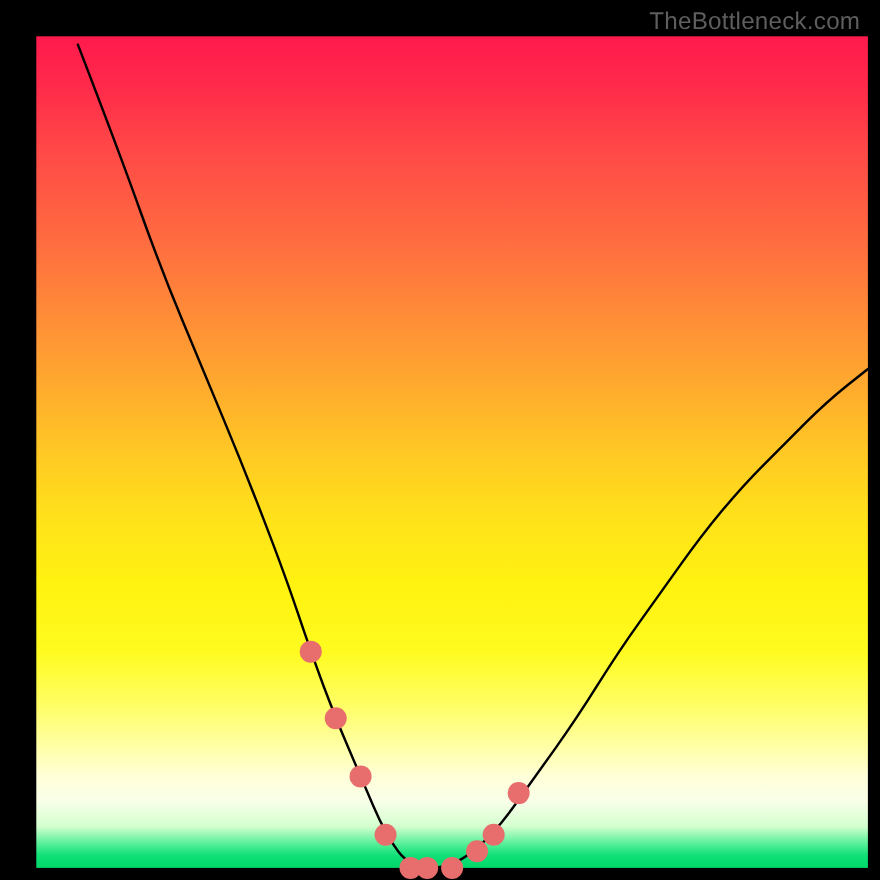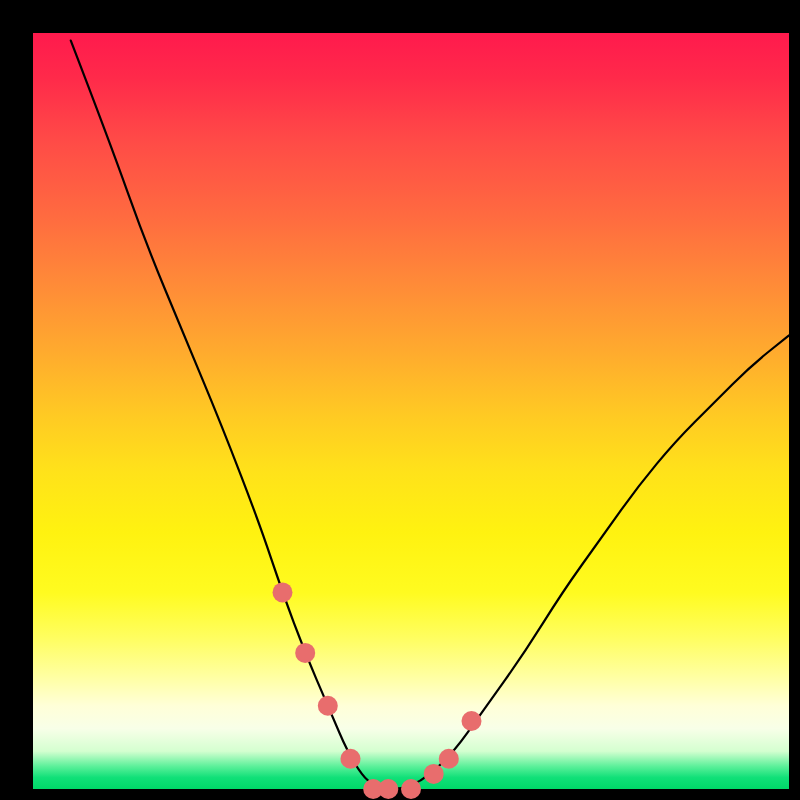--- a/index.html
+++ b/index.html
@@ -64,20 +64,21 @@
     width: 756px;
     height: 756px;
     overflow: visible;
   }
 </style>
 </head>
 <body>
 
 <div class="chart-container">
 
+  <div class="watermark">TheBottleneck.com</div>
 
   <div class="plot-area">
     <svg class="curves" viewBox="0 0 756 756" preserveAspectRatio="none">
       <path id="curve-path" fill="none" stroke="#000000" stroke-width="2.2" stroke-linecap="round" stroke-linejoin="round" d="M37.800000000000004 7.560000000000059 Q 75.6 105.8 94.5 158.8 Q 113.4 211.7 132.3 257.0 Q 151.2 302.4 170.1 347.8 Q 189.0 393.1 207.9 442.3 Q 226.8 491.4 238.1 525.4 Q 249.5 559.4 260.8 589.7 Q 272.2 619.9 283.5 646.4 Q 294.8 672.8 306.2 699.3 Q 317.5 725.8 328.9 740.9 Q 340.2 756.0 359.1 756.0 Q 378.0 756.0 396.9 740.9 Q 415.8 725.8 434.7 699.3 Q 453.6 672.8 472.5 646.4 Q 491.4 619.9 510.3 589.7 Q 529.2 559.4 548.1 533.0 Q 567.0 506.5 585.9 480.1 Q 604.8 453.6 623.7 430.9 Q 642.6 408.2 661.5 389.3 Q 680.4 370.4 699.3 351.5 Q 718.2 332.6 737.1 317.5 L 756.0 302.4"></path>
       <g id="marker-group">
           <circle cx="249.5" cy="559.4" r="10" fill="#e86d6d"></circle>
           <circle cx="272.2" cy="619.9" r="10" fill="#e86d6d"></circle>
           <circle cx="294.8" cy="672.8" r="10" fill="#e86d6d"></circle>
           <circle cx="317.5" cy="725.8" r="10" fill="#e86d6d"></circle>
           <circle cx="340.2" cy="756.0" r="10" fill="#e86d6d"></circle>

